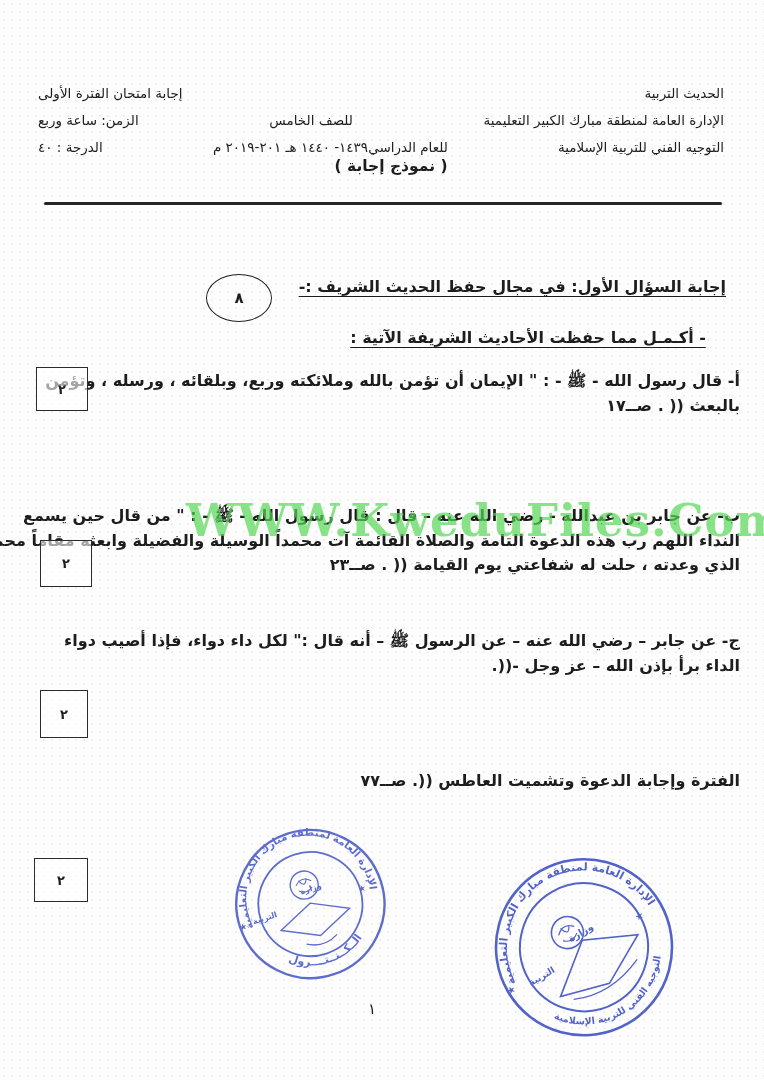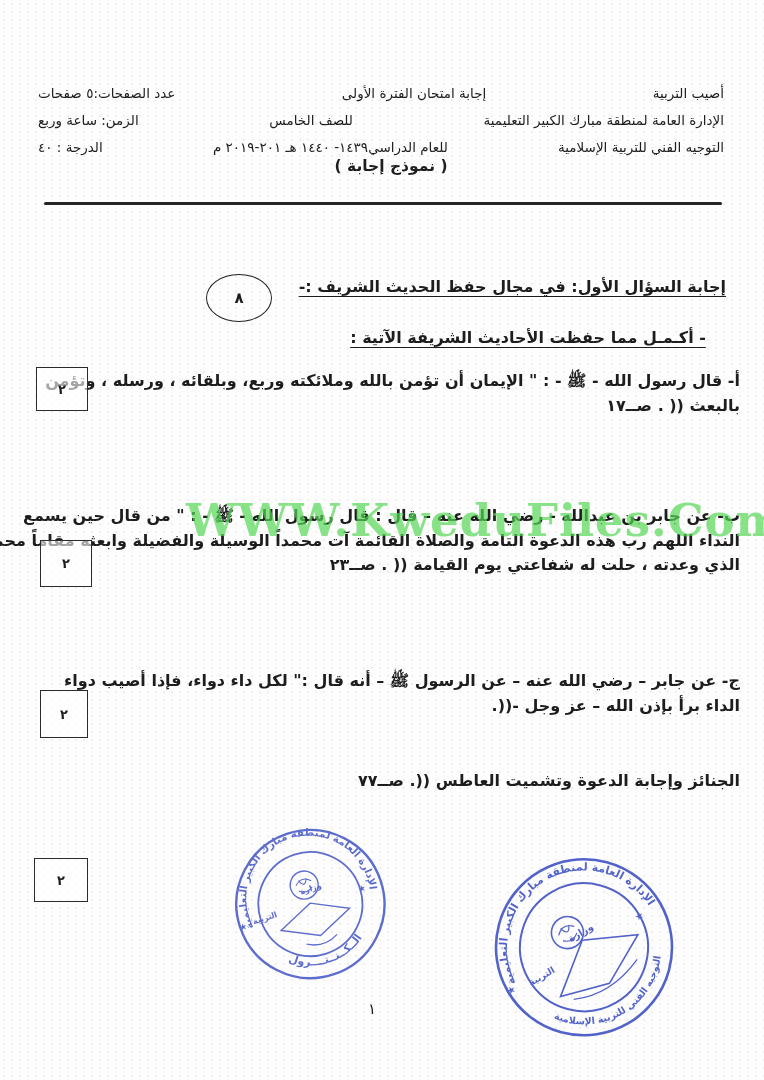--- a/index.html
+++ b/index.html
@@ -24,21 +24,21 @@
     text-decoration:underline;text-underline-offset:4px;text-align:right;}
   .score-ellipse{position:absolute;left:206px;top:274px;width:64px;height:46px;border:1.6px solid #222;
     border-radius:50%;display:flex;align-items:center;justify-content:center;font-size:15px;font-weight:bold;}
   .sec-sub{position:absolute;top:328px;right:38px;left:330px;font-weight:bold;font-size:16px;
     text-decoration:underline;text-underline-offset:4px;text-align:center;}
   
   .q{position:absolute;right:24px;text-align:right;font-weight:bold;font-size:16px;line-height:25px;}
   .q .ln{white-space:nowrap;}
   #q-a{top:368px;left:90px;}
   #q-b{top:504px;left:36px;line-height:24.5px;}
-  #q-c{top:628px;left:140px;margin-top:40px;}
+  #q-c{top:628px;left:140px;}
   #q-c .ln-indent{margin-right:128px;}
   #q-d{top:768px;left:56px;}
   .marks-box{position:absolute;width:50px;height:42px;border:1.4px solid #2b2b2b;background:rgba(255,255,255,.6);
     display:flex;align-items:center;justify-content:center;font-size:13px;font-weight:bold;}
   #box-a{left:36px;top:367px;}
   #box-b{left:40px;top:540px;height:45px;}
   #box-c{left:40px;top:690px;width:46px;height:46px;}
   #box-d{left:34px;top:858px;width:52px;}
   
   .wm{position:absolute;top:494px;left:186px;direction:ltr;
@@ -53,23 +53,22 @@
   
   .page-num{position:absolute;top:1000px;left:368px;font-size:15px;}
 </style>
 </head>
 <body>
 
 <div class="page">
 
   <div class="header">
     <div class="header-row">
-      <span>أصيب التربية</span>
+      <span>الحديث التربية</span>
       <span>إجابة امتحان الفترة الأولى</span>
-      <span>عدد الصفحات:٥  صفحات</span>
     </div>
     <div class="header-row">
       <span>الإدارة العامة لمنطقة مبارك الكبير التعليمية</span>
       <span>للصف الخامس</span>
       <span>الزمن: ساعة وربع</span>
     </div>
     <div class="header-row">
       <span>التوجيه الفني للتربية الإسلامية</span>
       <span>للعام الدراسي١٤٣٩- ١٤٤٠ هـ  ٢٠١-٢٠١٩ م</span>
       <span>الدرجة : ٤٠</span>
@@ -105,21 +104,21 @@
 
   <div class="q" id="q-c">
     <div class="ln">ج- عن جابر – رضي الله عنه – عن الرسول ﷺ – أنه قال :" لكل داء دواء، فإذا أصيب دواء</div>
     <div class="ln">الداء برأ بإذن الله – عز وجل -((.</div>
   </div>
   <div class="marks-box" id="box-c">
     <span>٢</span>
   </div>
 
   <div class="q" id="q-d">
-    <div class="ln">الجنائز وإجابة الدعوة وتشميت العاطس ((. صــ٧٧</div>
+    <div class="ln">الفترة وإجابة الدعوة وتشميت العاطس ((. صــ٧٧</div>
   </div>
   <div class="marks-box" id="box-d">
     <span>٢</span>
   </div>
 
   <div class="stamp" id="stamp-control">
     <svg width="160" height="160" viewBox="0 0 160 160">
       <circle class="ring" cx="80" cy="80" r="74" stroke-width="2.4"></circle>
       <circle class="ring" cx="80" cy="80" r="52" stroke-width="1.8"></circle>
       <path id="arcTop1" d="M 30 110 A 62 62 0 1 1 130 110" fill="none"></path>

